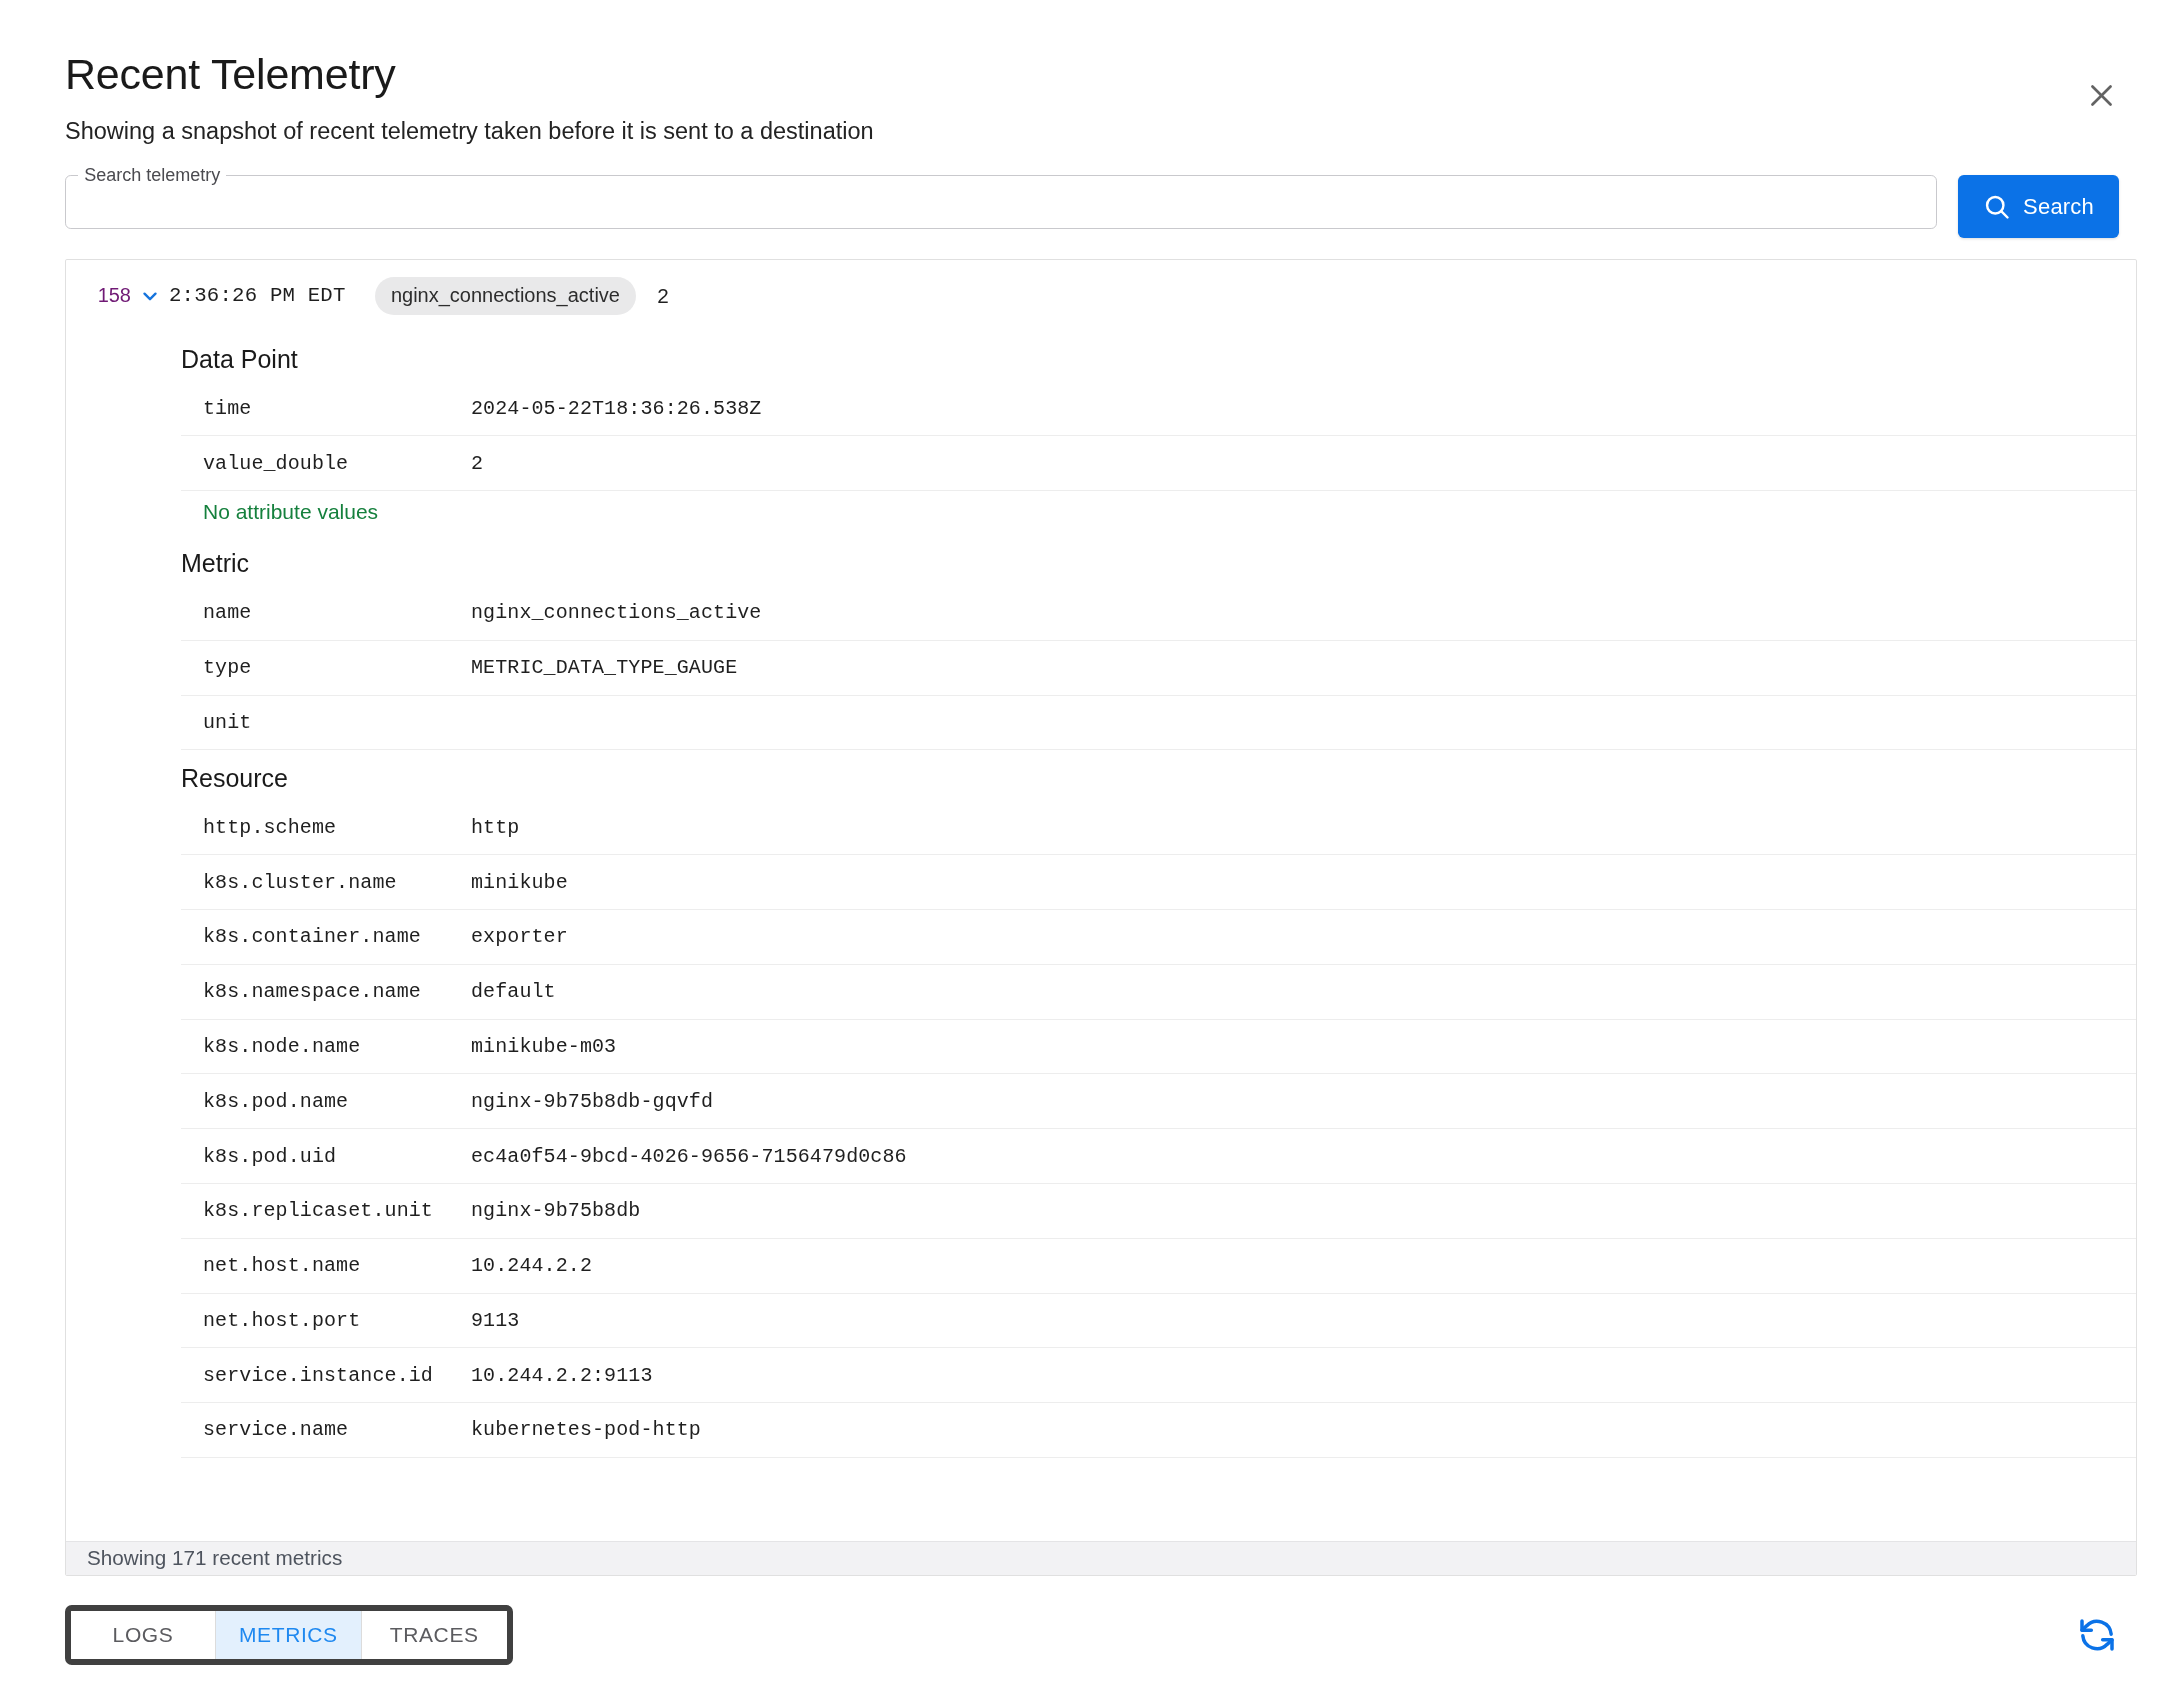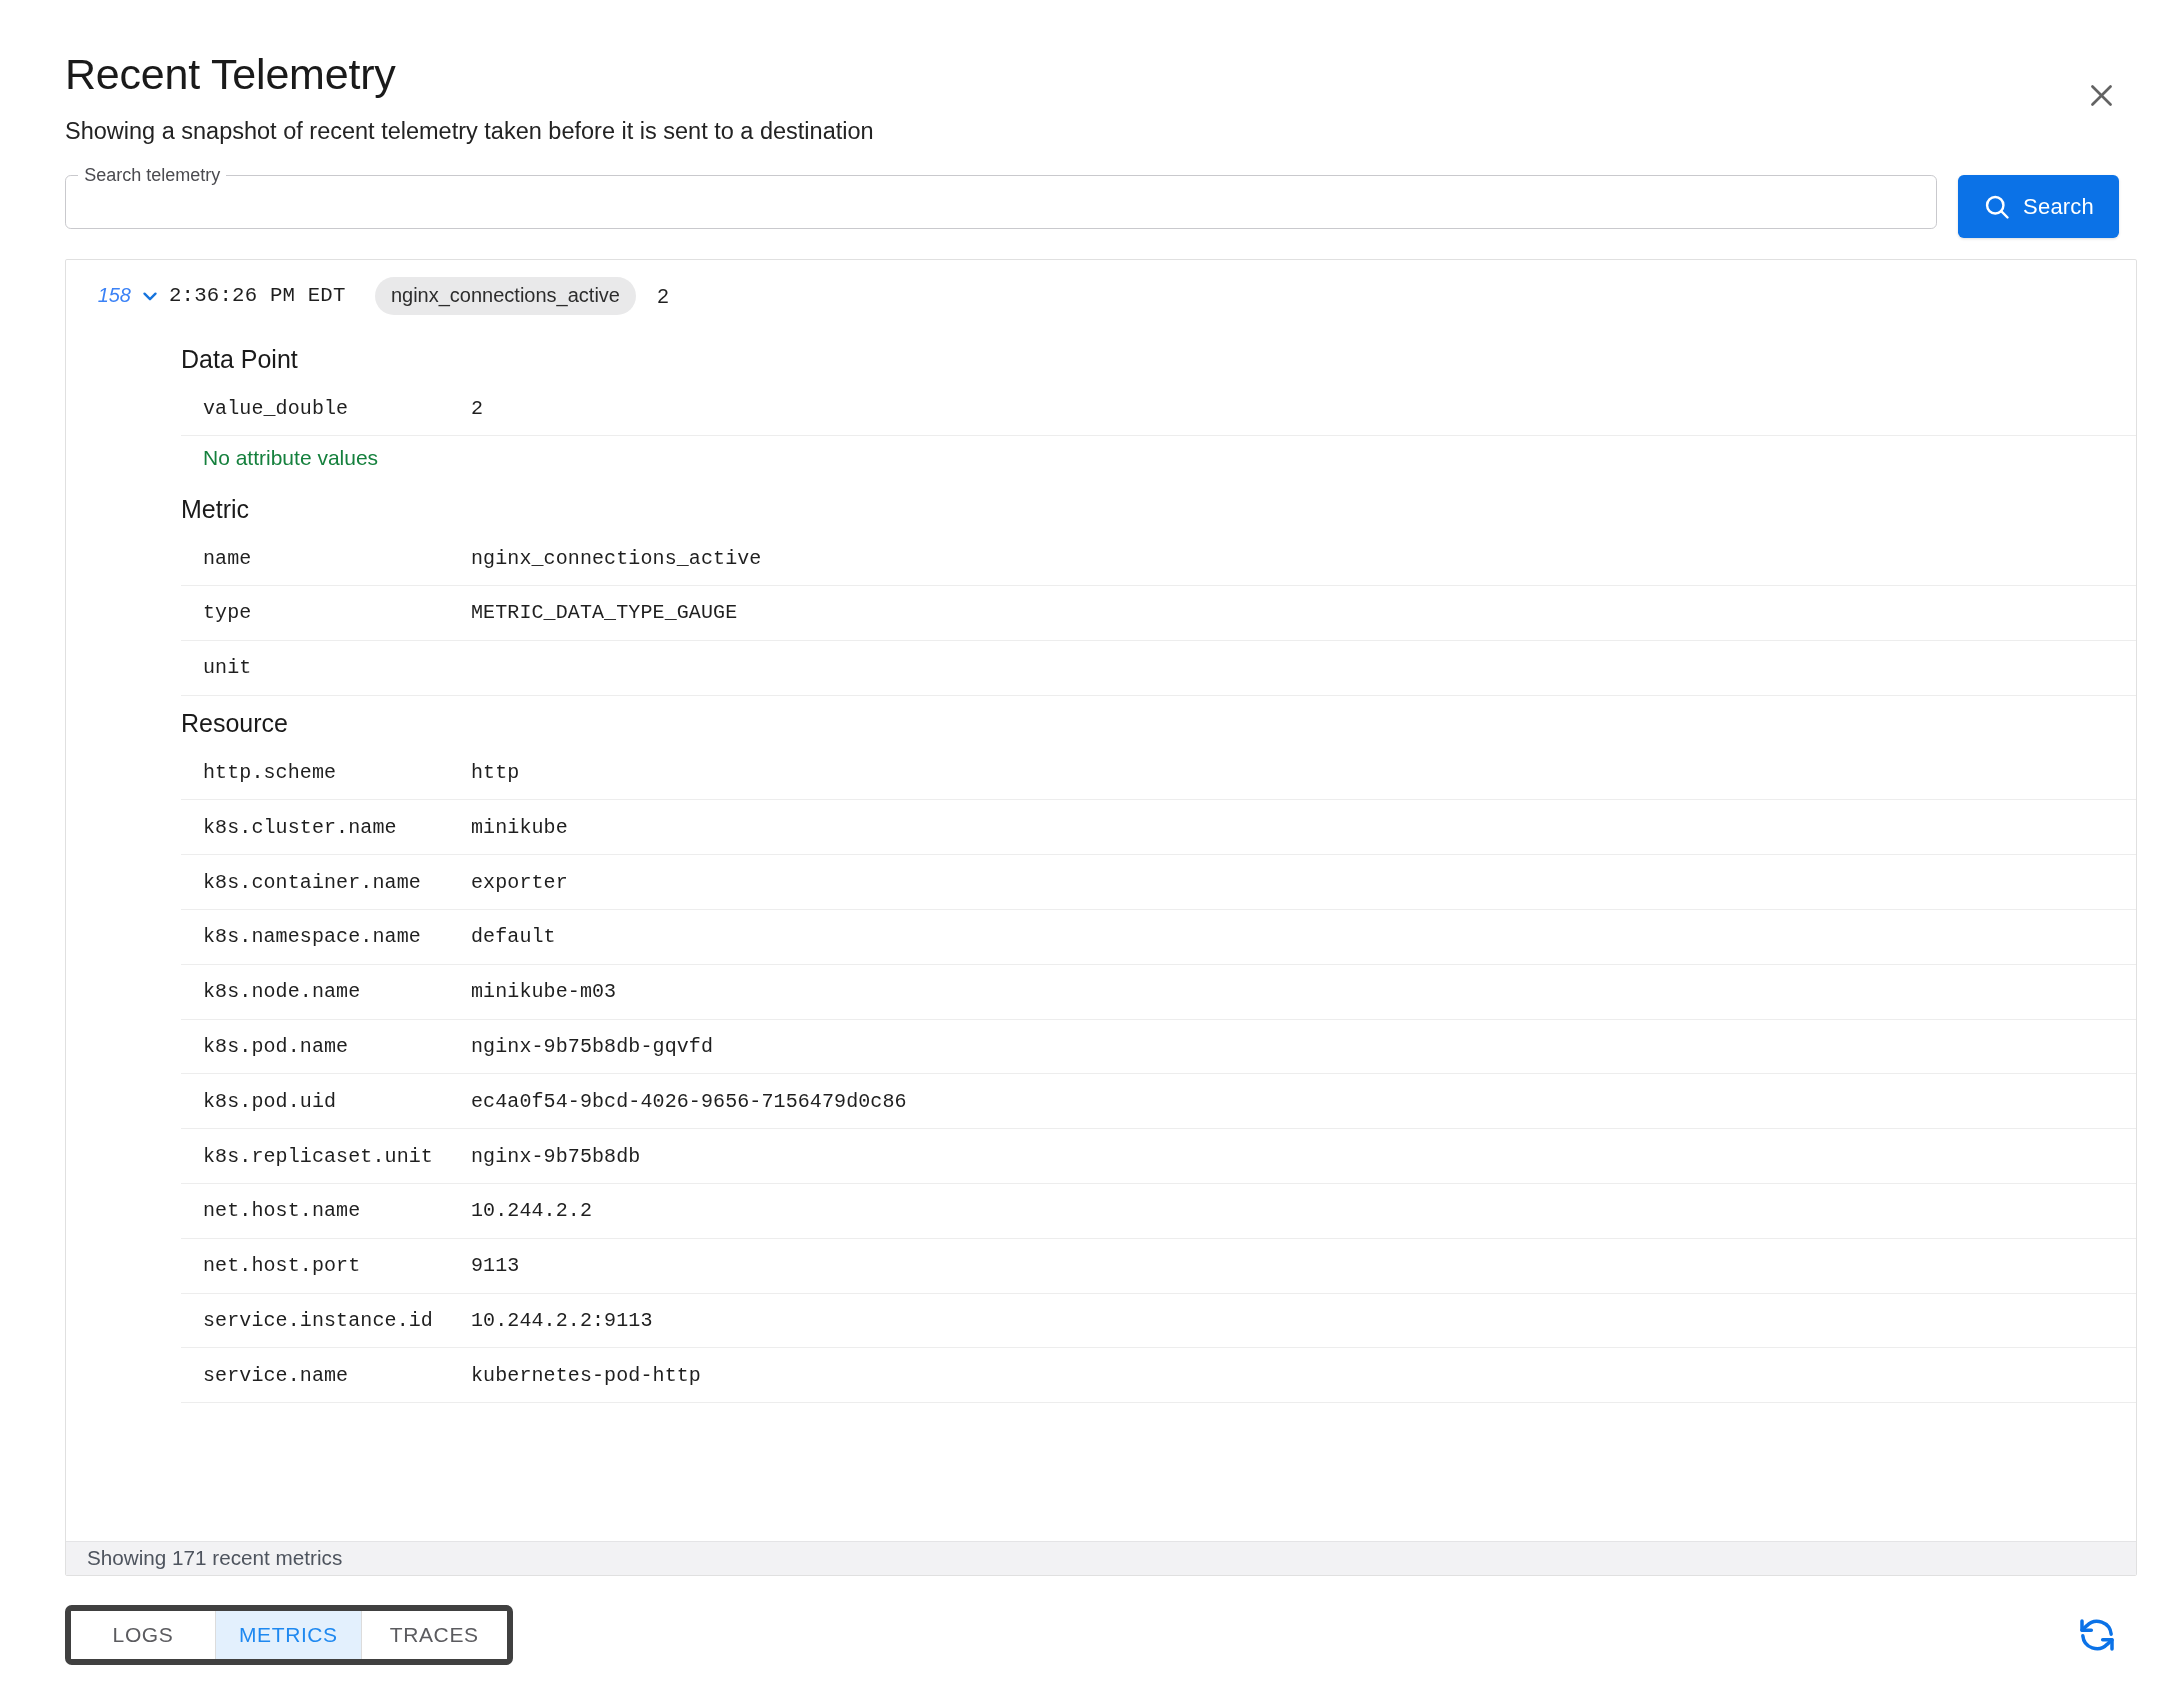--- a/index.html
+++ b/index.html
@@ -148,26 +148,25 @@
   .entry-head {
     display: flex;
     align-items: center;
     gap: 0;
     padding: 16.3px 0 16.3px 21px;
     cursor: pointer;
     min-height: 61px;
   }
   .entry-index {
     font-size: 20px;
-    color: #3b82f6;
+    color: #701a75;
     width: 44px;
     text-align: right;
     font-family: "Liberation Sans", sans-serif;
     flex: 0 0 auto;
-    font-style: italic;
   }
   .caret {
     width: 38px;
     flex: 0 0 auto;
     display: flex;
     align-items: center;
     justify-content: center;
     color: #1674dd;
   }
   .caret svg { display: block; }
@@ -341,20 +340,24 @@
             </span>
             <span class="entry-time">2:36:26 PM EDT</span>
             <span class="entry-chip">nginx_connections_active</span>
             <span class="entry-value">2</span>
           </div>
           <div class="entry-detail">
             <div class="section-title">Data Point</div>
             <table class="kv-table">
               <tbody>
                 <tr>
+                  <td class="kv-key">time</td>
+                  <td class="kv-val">2024-05-22T18:36:26.538Z</td>
+                </tr>
+                <tr>
                   <td class="kv-key">value_double</td>
                   <td class="kv-val">2</td>
                 </tr>
               </tbody>
             </table>
             <div class="empty-note">No attribute values</div>
             <div class="section-title">Metric</div>
             <table class="kv-table">
               <tbody>
                 <tr>

